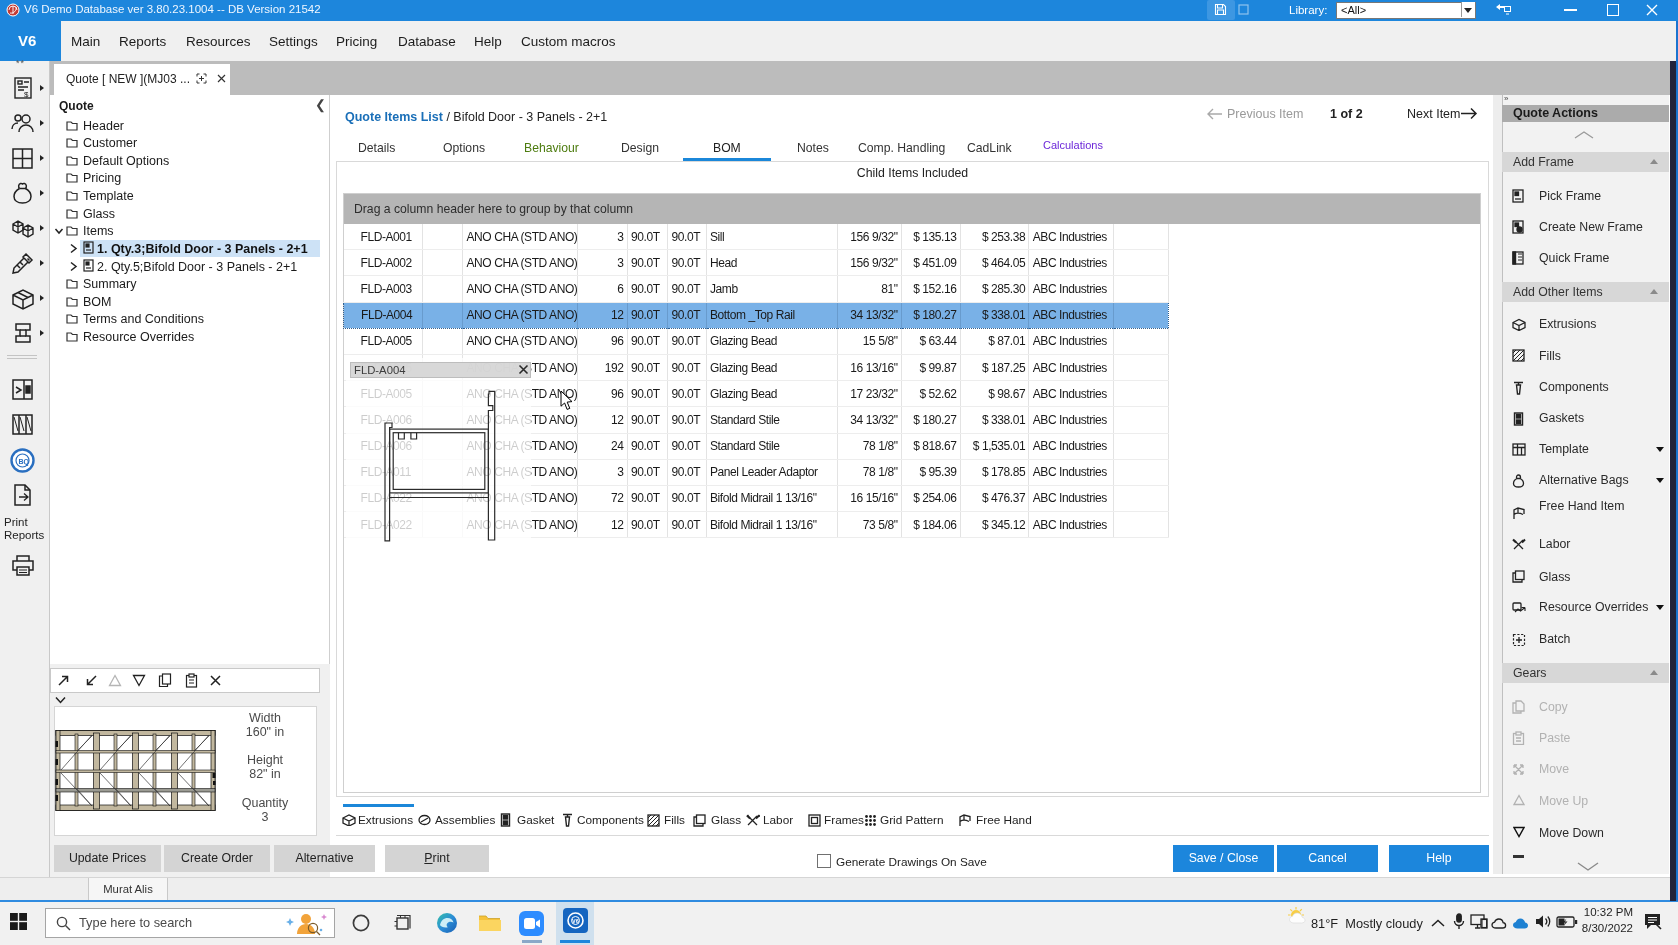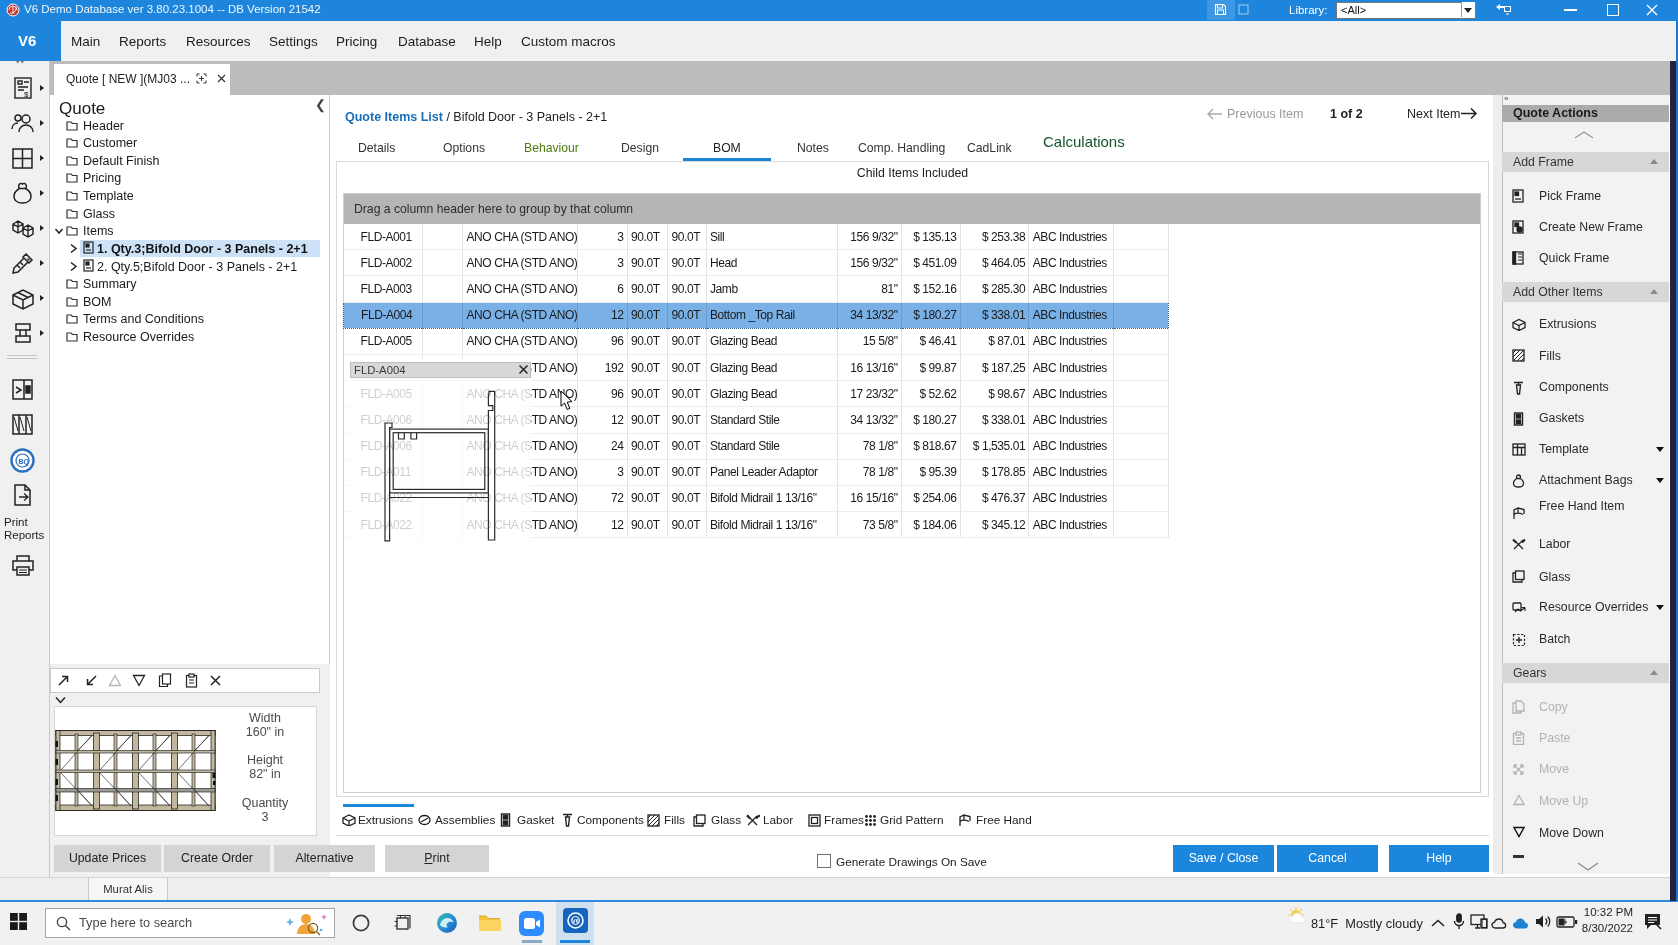--- a/index.html
+++ b/index.html
@@ -171,31 +171,31 @@
 
 <svg class="a" style="left:11px;top:554px" width="24" height="23" viewBox="0 0 24 23" fill="none" stroke="#222" stroke-width="1.5">
       <path d="M6 7V2h12v5"></path>
       <rect x="2" y="7" width="20" height="9"></rect>
       <rect x="6" y="13" width="12" height="8" fill="#f0f0f0"></rect>
       <path d="M8 16h8M8 18.5h8" stroke-width="1.1"></path>
     </svg>
 
 
 <div class="a" style="left:50px;top:95px;width:280px;height:569px;background:#fff;border-right:1px solid #cfcfcf;box-sizing:border-box"></div>
-<div class="a tt" style="left:59px;top:99px;font-size:17px;font-weight:normal;color:#1a1a1a">Quote</div>
+<div class="a tt" style="left:59px;top:99px;font-size:12px;font-weight:bold;color:#1a1a1a">Quote</div>
 <div class="a tt" style="left:315px;top:97px;font-size:13px;color:#444">❮</div>
 <svg class="a" style="left:66px;top:120px" width="12" height="11" viewBox="0 0 12 11" fill="none" stroke="#333" stroke-width="1.2">
       <path d="M1 2h4l1.5 1.5H11V10H1z"></path>
     </svg><div class="a tt" style="left:83px;top:119px;font-size:12.5px;color:#1a1a1a">Header</div>
 <svg class="a" style="left:66px;top:137px" width="12" height="11" viewBox="0 0 12 11" fill="none" stroke="#333" stroke-width="1.2">
       <path d="M1 2h4l1.5 1.5H11V10H1z"></path>
     </svg><div class="a tt" style="left:83px;top:136px;font-size:12.5px;color:#1a1a1a">Customer</div>
 <svg class="a" style="left:66px;top:155px" width="12" height="11" viewBox="0 0 12 11" fill="none" stroke="#333" stroke-width="1.2">
       <path d="M1 2h4l1.5 1.5H11V10H1z"></path>
-    </svg><div class="a tt" style="left:83px;top:154px;font-size:12.5px;color:#1a1a1a">Default Finish</div>
+    </svg><div class="a tt" style="left:83px;top:154px;font-size:12.5px;color:#1a1a1a">Default Options</div>
 <svg class="a" style="left:66px;top:172px" width="12" height="11" viewBox="0 0 12 11" fill="none" stroke="#333" stroke-width="1.2">
       <path d="M1 2h4l1.5 1.5H11V10H1z"></path>
     </svg><div class="a tt" style="left:83px;top:171px;font-size:12.5px;color:#1a1a1a">Pricing</div>
 <svg class="a" style="left:66px;top:190px" width="12" height="11" viewBox="0 0 12 11" fill="none" stroke="#333" stroke-width="1.2">
       <path d="M1 2h4l1.5 1.5H11V10H1z"></path>
     </svg><div class="a tt" style="left:83px;top:189px;font-size:12.5px;color:#1a1a1a">Template</div>
 <svg class="a" style="left:66px;top:208px" width="12" height="11" viewBox="0 0 12 11" fill="none" stroke="#333" stroke-width="1.2">
       <path d="M1 2h4l1.5 1.5H11V10H1z"></path>
     </svg><div class="a tt" style="left:83px;top:207px;font-size:12.5px;color:#1a1a1a">Glass</div>
 <svg class="a" style="left:54px;top:226px" width="10" height="10" viewBox="0 0 10 10" fill="none" stroke="#222" stroke-width="1.5">
@@ -317,21 +317,21 @@
       <path d="M1 6.5h15M11 1.5l5 5-5 5"></path>
     </svg>
 <div class="a tt" style="left:358px;top:141px;font-size:12.2px;color:#333">Details</div>
 <div class="a tt" style="left:443px;top:141px;font-size:12.2px;color:#333">Options</div>
 <div class="a tt" style="left:524px;top:141px;font-size:12.2px;color:#4d7c0f">Behaviour</div>
 <div class="a tt" style="left:621px;top:141px;font-size:12.2px;color:#333">Design</div>
 <div class="a tt" style="left:713px;top:141px;font-size:12.2px;color:#222">BOM</div>
 <div class="a tt" style="left:797px;top:141px;font-size:12.2px;color:#333">Notes</div>
 <div class="a tt" style="left:858px;top:141px;font-size:12.2px;color:#333">Comp. Handling</div>
 <div class="a tt" style="left:967px;top:141px;font-size:12.2px;color:#333">CadLink</div>
-<div class="a tt" style="left:1043px;top:133px;font-size:15px;color:#14532d">Calculations</div>
+<div class="a tt" style="left:1043px;top:139px;font-size:11px;color:#6d28d9">Calculations</div>
 <div class="a" style="left:683px;top:158px;width:88px;height:2.5px;background:#1b87d9"></div>
 <div class="a" style="left:336px;top:161px;width:1153px;height:636px;border:1px solid #d9d9d9;box-sizing:border-box;background:#fff"></div>
 <div class="a tt" style="left:336px;top:166px;width:1153px;text-align:center;font-size:12.3px;color:#222">Child Items Included</div>
 <div class="a" style="left:343px;top:193px;width:1138px;height:600px;border:1px solid #cfcfcf;box-sizing:border-box;background:#fff"></div>
 <div class="a" style="left:344px;top:194px;width:1136px;height:30px;background:#b5b5b5"></div>
 <div class="a tt" style="left:354px;top:202px;font-size:12.2px;color:#2d2d2d">Drag a column header here to group by that column</div>
 <table class="a grid" style="left:343px;top:224px;width:825px" cellspacing="0">
 <colgroup>
         <col style="width:79px">
         <col style="width:40px">
@@ -405,21 +405,21 @@
         </tr>
 <tr>
           <td class="i">FLD-A005</td>
           <td></td>
           <td class="l">ANO CHA (STD ANO)</td>
           <td class="r">96</td>
           <td class="l">90.0T</td>
           <td class="l">90.0T</td>
           <td class="l">Glazing Bead</td>
           <td class="r">15 5/8"</td>
-          <td class="r">$ 46.41</td>
+          <td class="r">$ 63.44</td>
           <td class="r">$ 87.01</td>
           <td class="l">ABC Industries</td>
           <td></td>
         </tr>
 <tr>
           <td class="i">FLD-A005</td>
           <td></td>
           <td class="l">ANO CHA (STD ANO)</td>
           <td class="r">192</td>
           <td class="l">90.0T</td>
@@ -638,21 +638,21 @@
       <rect x="3.5" y="8" width="4" height="3.5" fill="#222"></rect>
     </svg><div class="si" style="left:1539px;top:411px">Gaskets</div>
 <svg class="a" style="left:1512px;top:443px" width="14" height="13" viewBox="0 0 14 13" fill="none" stroke="#222" stroke-width="1.3">
       <rect x="1" y="1" width="12" height="11"></rect>
       <path d="M1 4.5h12M5.5 1v11M9.5 4.5V12"></path>
     </svg><div class="si" style="left:1539px;top:442px">Template</div>
 <div class="a" style="left:1656px;top:447px;width:0;height:0;border-left:4.5px solid transparent;border-right:4.5px solid transparent;border-top:5.5px solid #111"></div>
 <svg class="a" style="left:1512px;top:474px" width="13" height="14" viewBox="0 0 13 14" fill="none" stroke="#222" stroke-width="1.3">
       <path d="M4.5 3.5C4.5 2 5.3 1 6.5 1s2 1 2 2.5l-.5 1h-3z"></path>
       <path d="M5 4.5C3 5.5 1.5 7.5 1.5 9.5c0 2 2 3.5 5 3.5s5-1.5 5-3.5c0-2-1.5-4-3.5-5"></path>
-    </svg><div class="si" style="left:1539px;top:473px">Attachment Bags</div>
+    </svg><div class="si" style="left:1539px;top:473px">Alternative Bags</div>
 <div class="a" style="left:1656px;top:478px;width:0;height:0;border-left:4.5px solid transparent;border-right:4.5px solid transparent;border-top:5.5px solid #111"></div>
 <svg class="a" style="left:1512px;top:506px" width="14" height="14" viewBox="0 0 14 14" fill="none" stroke="#222" stroke-width="1.3">
       <path d="M2 13V4l4-2 6 1.5V8M2 8.5C4 7 8 7 11 8.5M6 2v5"></path>
     </svg><div class="si" style="left:1539px;top:499px">Free Hand Item</div>
 <svg class="a" style="left:1512px;top:538px" width="14" height="13" viewBox="0 0 14 13" stroke="#222" stroke-width="1.3" fill="none">
       <path d="M2 2l9 9M11 2l-9 9"></path>
       <path d="M1 1.5l3 3M13 1.5l-3 3" stroke-width="2"></path>
     </svg><div class="si" style="left:1539px;top:537px">Labor</div>
 <svg class="a" style="left:1512px;top:570px" width="13" height="13" viewBox="0 0 13 13" fill="none" stroke="#222" stroke-width="1.3">
       <rect x="3.5" y="1" width="8.5" height="8.5"></rect>

